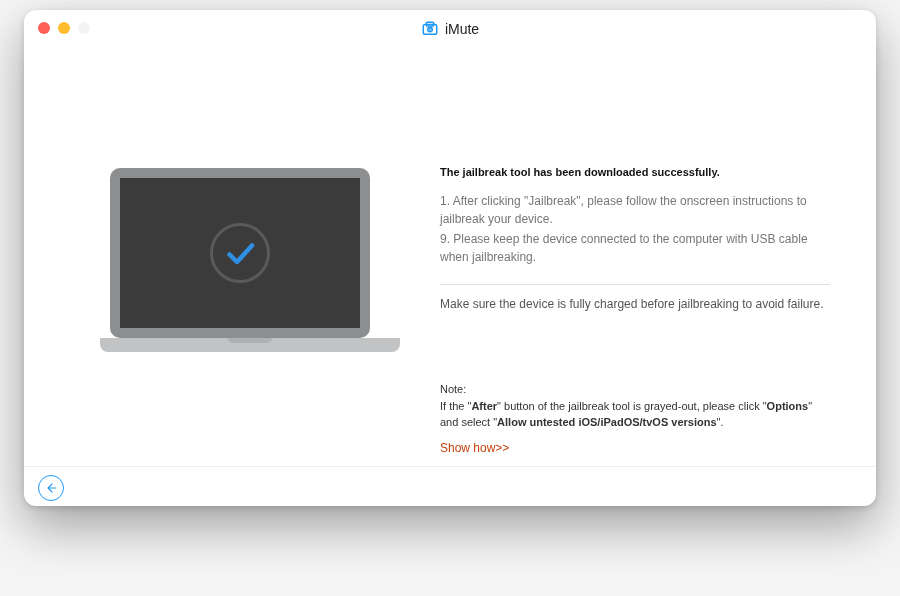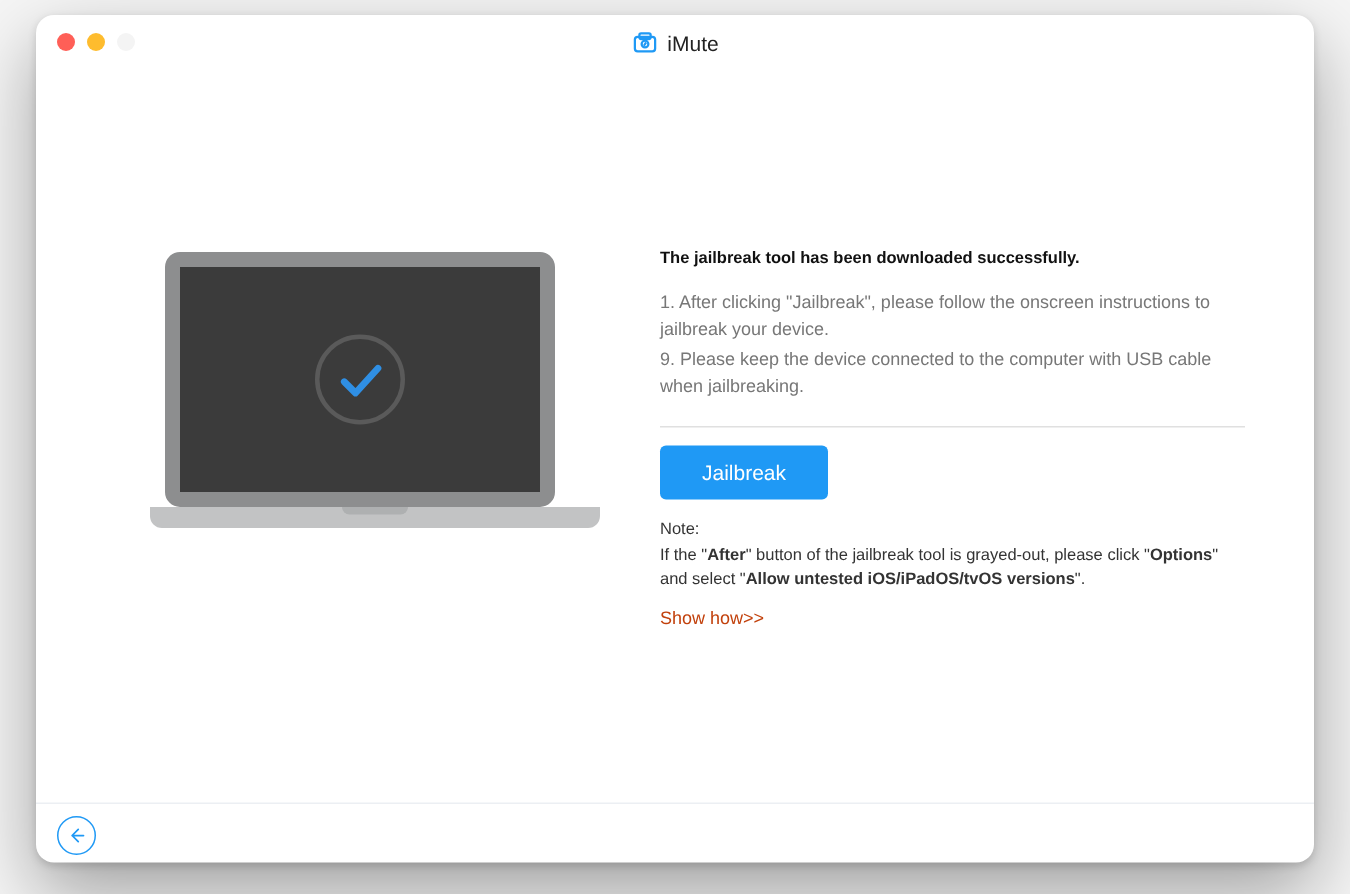--- a/index.html
+++ b/index.html
@@ -12,21 +12,21 @@
       background: #f5f5f5;
       width: 900px;
       height: 596px;
       position: relative;
     }
     .window {
       position: absolute;
       top: 10px;
       left: 24px;
       width: 852px;
-      height: 565px;
+      height: 496px;
       background: #ffffff;
       border-radius: 12px;
       box-shadow: 0 20px 50px rgba(0,0,0,0.35), 0 2px 6px rgba(0,0,0,0.15);
       overflow: hidden;
       display: flex;
       flex-direction: column;
     }
     .titlebar {
       height: 38px;
       display: flex;
@@ -250,22 +250,22 @@
       </div>
     </div>
 
     <div class="right-pane">
       <div class="headline">The jailbreak tool has been downloaded successfully.</div>
       <div class="inst">1. After clicking "Jailbreak", please follow the onscreen instructions to jailbreak your device.</div>
       <div class="inst">9. Please keep the device connected to the computer with USB cable when jailbreaking.</div>
 
       <hr class="divider">
 
-
-      <button class="cta">Jailbreak</button>
+      <div class="warn">Make sure the device is fully charged before jailbreaking to avoid failure.</div>
+
 
       <div class="note-block">
         <span class="lead">Note:</span>
         <span>If the "</span><b>After</b><span>" button of the jailbreak tool is grayed-out, please click "</span><b>Options</b><span>" and select "</span><b>Allow untested iOS/iPadOS/tvOS versions</b><span>".</span>
       </div>
 
       <a class="showhow">Show how&gt;&gt;</a>
     </div>
 
     <div class="footer-bar">

